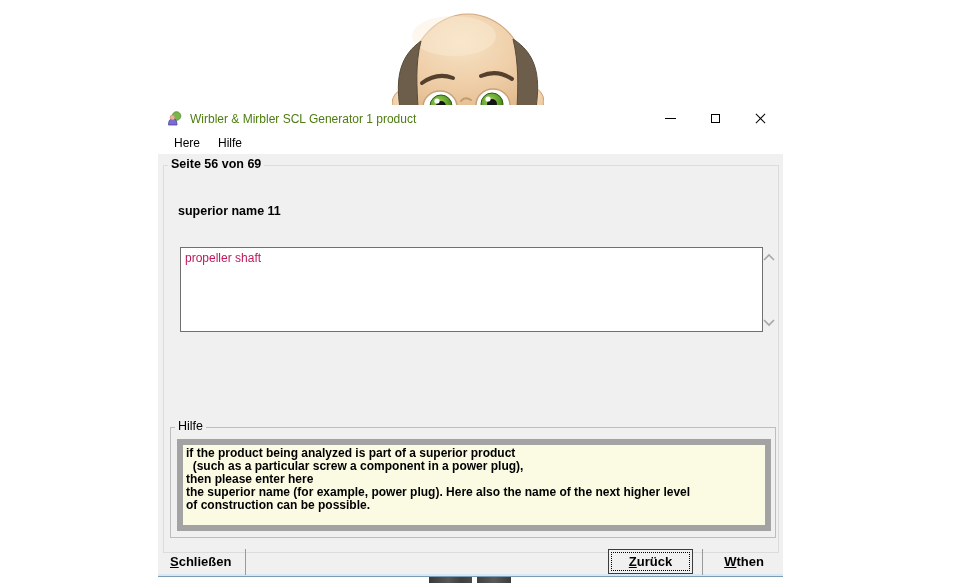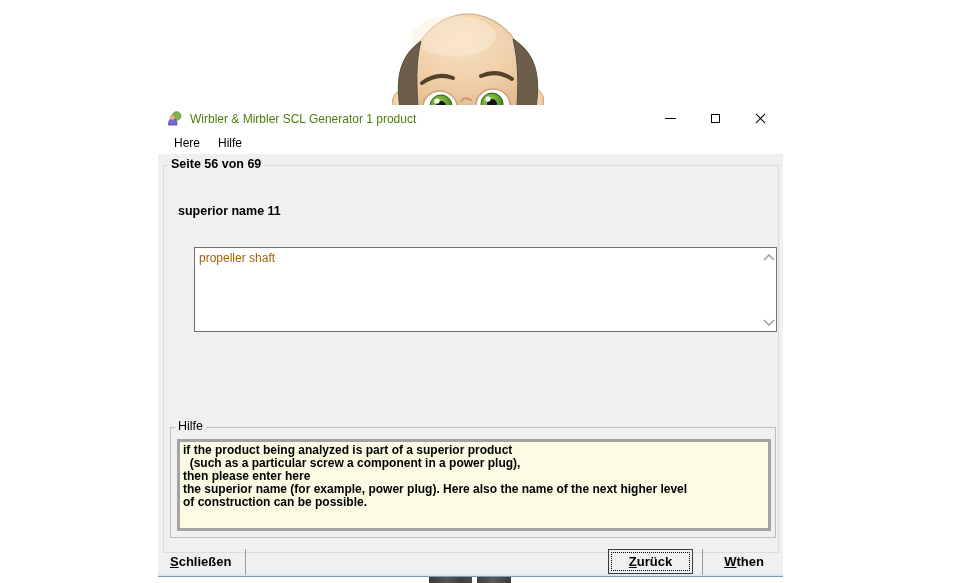--- a/index.html
+++ b/index.html
@@ -34,31 +34,31 @@
   .client { position:relative; background:#f0f0f0; flex:1 1 auto; }
 
   .groupbox { position:absolute; border:1px solid #dcdcdc; }
   .groupbox-label { position:absolute; top:-9px; left:4px; background:#f0f0f0; padding:0 3px;
                     font-size:12.5px; line-height:15px; color:#000; }
   .bold { font-weight:bold; }
 
   .gb-page { left:5px; top:3px; width:616px; height:388px;margin-top:8px; }
   .field-label { position:absolute; left:20px; top:31px; font-size:12.5px; font-weight:bold; color:#000;margin-top:19px; }
 
-  .textbox { position:absolute; left:36px; top:93px; width:583px; height:85px; background:#fff;
-             border:1px solid #707070; font-size:12px; color:#a16207; padding:3px 4px; overflow:hidden;
+  .textbox { position:absolute; left:22px; top:93px; width:583px; height:85px; background:#fff;
+             border:1px solid #707070; font-size:12px; color:#be185d; padding:3px 4px; overflow:hidden;
              white-space:pre-wrap; }
   .scroll-arrow { position:absolute; left:603px; width:16px; height:12px; display:flex;
                   align-items:center; justify-content:center; }
   .scroll-up { top:97px; }
   .scroll-down { top:162px; }
 
   .gb-hilfe { left:12px; top:273px; width:606px; height:111px; border-color:#bdbdbd; }
   .help-box { position:absolute; left:6px; top:11px; width:594px; height:92px; background:#fbfbe3;
-              border:3px solid #a3a3a3; padding:2px 3px; font-size:12px; font-weight:bold;
+              border:6px solid #a3a3a3; padding:2px 3px; font-size:12px; font-weight:bold;
               line-height:13px; color:#000; white-space:pre-wrap; overflow:hidden; }
 
   .footer-sep-v { position:absolute; width:1px; background:#9a9a9a; top:395px; height:26px; }
   .sep-1 { left:87px; }
   .sep-2 { left:544px; }
 
   .flat-btn { position:absolute; top:395px; height:25px; background:transparent; border:none;
               font-family:"Liberation Sans", sans-serif; font-size:13px; font-weight:bold; color:#000;
               display:flex; align-items:center; cursor:default; }
   .btn-close-app { left:10px; padding-left:2px; }

